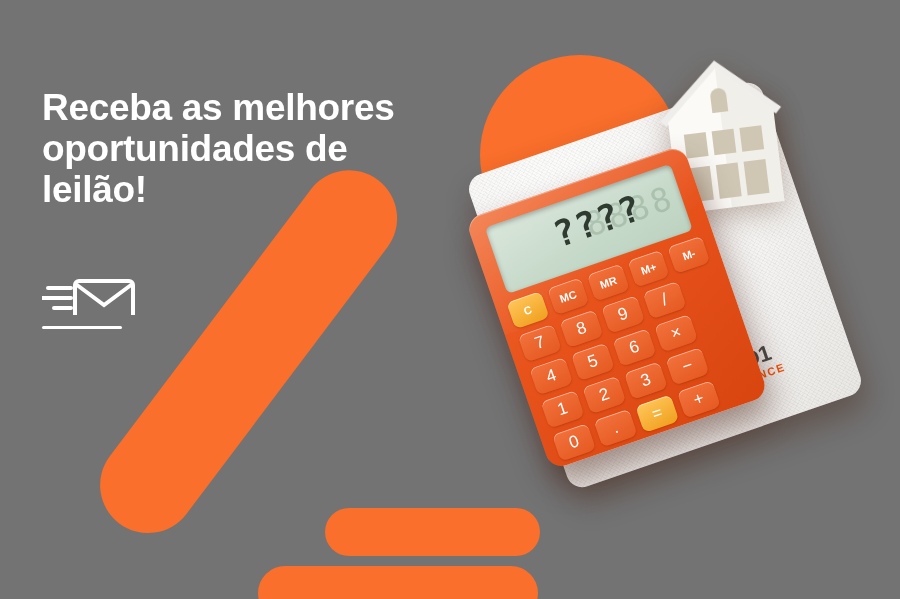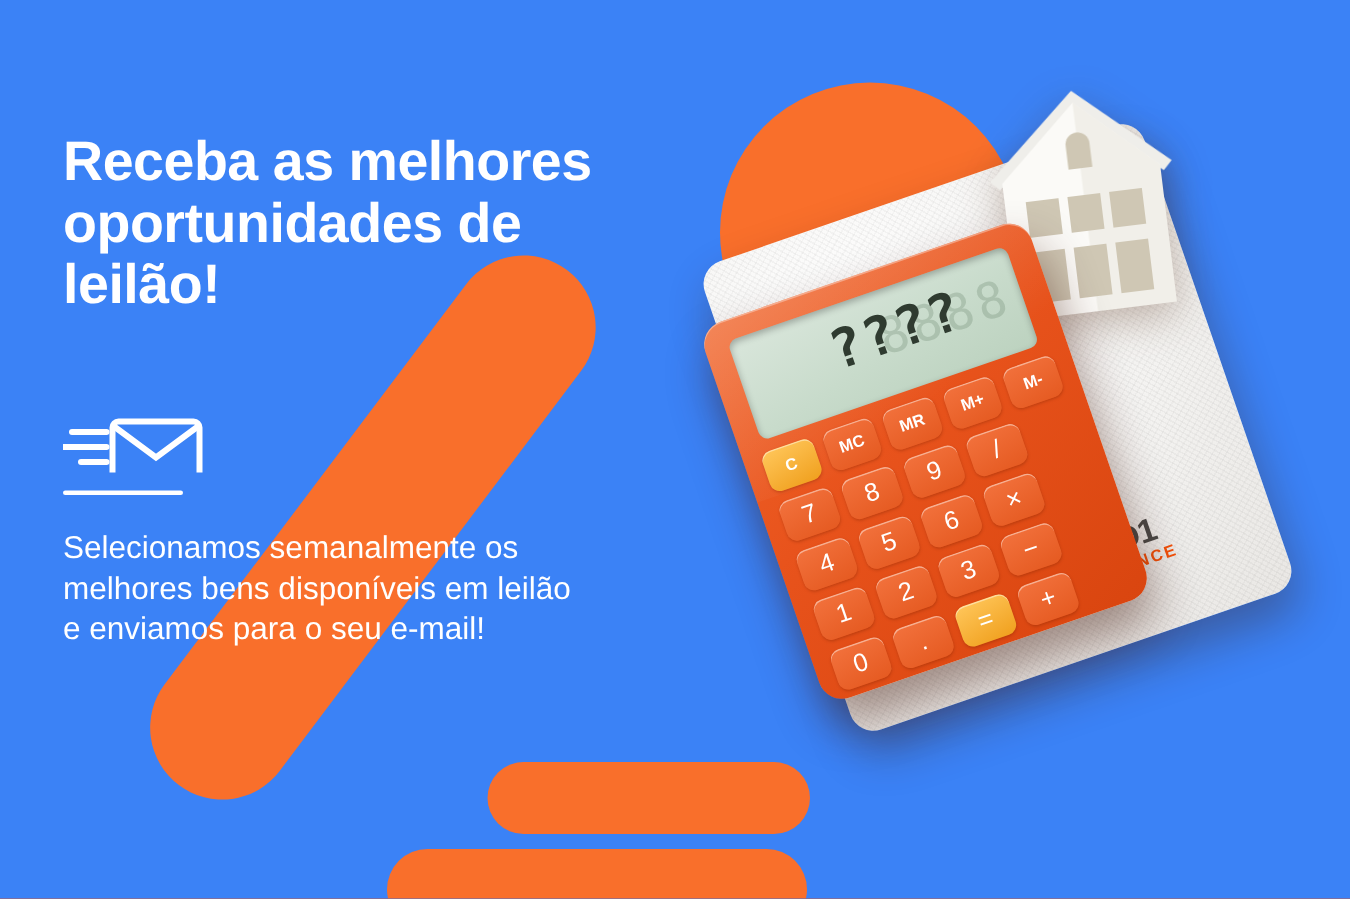--- a/index.html
+++ b/index.html
@@ -7,21 +7,21 @@
   body {
     font-family:"Liberation Sans", sans-serif;
     background:#F4510A;
     overflow:hidden;
     position:relative;
   }
 
   #stage {
     position:absolute; inset:0;
     width:900px; height:599px;
-    background:#3b82f6;
+    background:#737373;
     overflow:hidden;
   }
 
   
   .wm { position:absolute; background:#F96F2B; }
   .wm-head {
     width:200px; height:200px; border-radius:50%;
     left:480px; top:55px;
   }
   .wm-handle {
@@ -215,23 +215,20 @@
       <svg width="112" height="40" viewBox="0 0 112 40" fill="none">
         <rect x="33" y="6" width="58" height="40" rx="4" stroke="#ffffff" stroke-width="4"></rect>
         <path d="M35 10 L62 30 L89 10" stroke="#ffffff" stroke-width="4" fill="none" stroke-linecap="round"></path>
         <path d="M6 13 H29" stroke="#ffffff" stroke-width="4" stroke-linecap="round"></path>
         <path d="M0 23 H29" stroke="#ffffff" stroke-width="4" stroke-linecap="round"></path>
         <path d="M12 33 H29" stroke="#ffffff" stroke-width="4" stroke-linecap="round"></path>
       </svg>
     </div>
     <div class="mail-rule"></div>
 
-    <div class="body-text">Selecionamos semanalmente os
-melhores bens disponíveis em leilão
-e enviamos para o seu e-mail!</div>
 
   </div>
 
   <div id="art">
 
     <div class="card">
       <div class="card-noise"></div>
       <div class="card-h">INVESTIMENTOS</div>
       <div class="card-sub">potencial de lucros</div>
       <div class="card-dots"></div>

